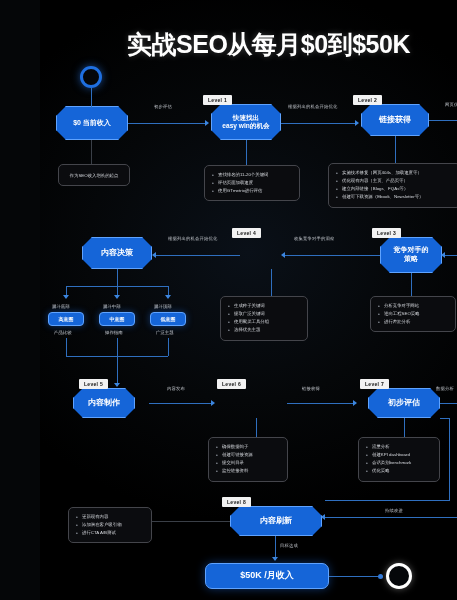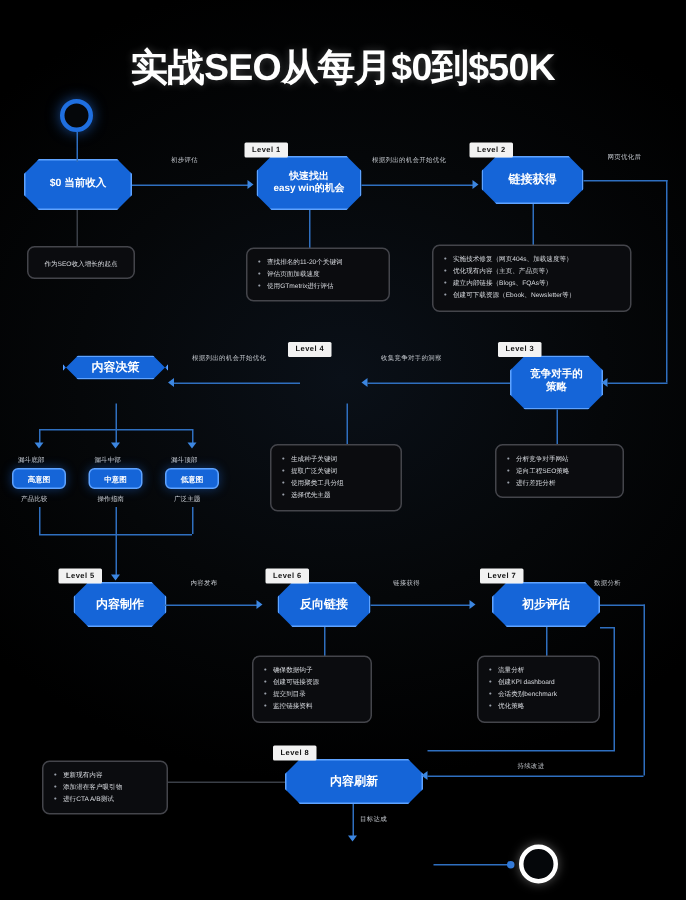--- a/index.html
+++ b/index.html
@@ -6,20 +6,21 @@
   html,body { background:#000; }
   body {
     width:457px; height:600px; position:relative; overflow:hidden;
     font-family:"Liberation Sans","DejaVu Sans",sans-serif;
     background:#050608;
   }
   #canvas {
     position:absolute; inset:0;
     background:
       radial-gradient(ellipse 70% 45% at 50% 42%, #0a1018 0%, #050709 55%, #000 100%);
+    margin-left: 40px;
   }
   
   .title {
     position:absolute; top:28px; left:0; width:457px; text-align:center;
     color:#ffffff; font-size:25px; font-weight:bold; letter-spacing:-0.5px;
     text-shadow:0 0 6px rgba(255,255,255,.25);
   }
   
   .node {
     position:absolute;
@@ -176,21 +177,21 @@
       <li>提取广泛关键词</li>
       <li>使用聚类工具分组</li>
       <li>选择优先主题</li>
     </ul>
   </div>
 
   <div class="ln lnh" style="left:116px; top:255px; width:84px;"></div>
   <div class="arrow ar-l" style="left:112px; top:252px;"></div>
   <div class="elabel" style="left:128px; top:236px;">根据列出的机会开始优化</div>
 
-  <div class="node" style="left:42px; top:237px; width:70px; height:16px; font-size:8px;font-family:Liberation Serif, serif;">
+  <div class="node" style="left:42px; top:237px; width:70px; height:32px; font-size:8px;font-family:Liberation Serif, serif;">
     <span>内容决策</span>
   </div>
 
   <div class="ln lnv" style="left:77px; top:269px; height:17px;"></div>
   <div class="ln lnh" style="left:26px; top:286px; width:102px;"></div>
   <div class="ln lnv" style="left:26px; top:286px; height:10px;"></div>
   <div class="ln lnv" style="left:77px; top:286px; height:10px;"></div>
   <div class="ln lnv" style="left:128px; top:286px; height:10px;"></div>
   <div class="arrow ar-d" style="left:23px; top:295px;"></div>
   <div class="arrow ar-d" style="left:74px; top:295px;"></div>
@@ -215,32 +216,29 @@
   <div class="fcap" style="left:116px; top:330px;">广泛主题</div>
 
   <div class="ln lnv" style="left:26px; top:338px; height:18px;"></div>
   <div class="ln lnv" style="left:77px; top:338px; height:18px;"></div>
   <div class="ln lnv" style="left:128px; top:338px; height:18px;"></div>
   <div class="ln lnh" style="left:26px; top:356px; width:102px;"></div>
   <div class="ln lnv" style="left:77px; top:356px; height:30px;"></div>
   <div class="arrow ar-d" style="left:74px; top:383px;"></div>
 
   <div class="badge" style="left:39px; top:379px;">Level 5</div>
-  <div class="node" style="left:49px; top:388px; width:62px; height:30px; font-size:8px;">
+  <div class="node" style="left:33px; top:388px; width:62px; height:30px; font-size:8px;">
     <span>内容制作</span>
   </div>
 
   <div class="ln lnh" style="left:109px; top:403px; width:63px;"></div>
   <div class="arrow ar-r" style="left:171px; top:400px;"></div>
   <div class="elabel" style="left:127px; top:386px;">内容发布</div>
 
   <div class="badge" style="left:177px; top:379px;">Level 6</div>
-  <div class="node" style="left:185px; top:388px; width:62px; height:30px; font-size:8px;">
-    <span>反向链接</span>
-  </div>
   <div class="ln lnv" style="left:216px; top:418px; height:20px;"></div>
   <div class="card" style="left:168px; top:437px; width:80px;">
     <ul>
       <li>确保数据钩子</li>
       <li>创建可链接资源</li>
       <li>提交到目录</li>
       <li>监控链接资料</li>
     </ul>
   </div>
 
@@ -284,18 +282,21 @@
       <li>更新现有内容</li>
       <li>添加潜在客户吸引物</li>
       <li>进行CTA A/B测试</li>
     </ul>
   </div>
 
   <div class="ln lnv" style="left:235px; top:536px; height:24px;"></div>
   <div class="arrow ar-d" style="left:232px; top:557px;"></div>
   <div class="elabel" style="left:240px; top:543px;">目标达成</div>
 
+  <div class="node round" style="left:165px; top:563px; width:124px; height:26px; font-size:9px;">
+    <span>$50K /月收入</span>
+  </div>
 
   <div class="ln lnh" style="left:289px; top:576px; width:52px;"></div>
   <div class="dot" style="left:338px; top:574px;"></div>
   <div class="circ end" style="left:346px; top:563px;"></div>
 
 </div>
 
 </body></html>

